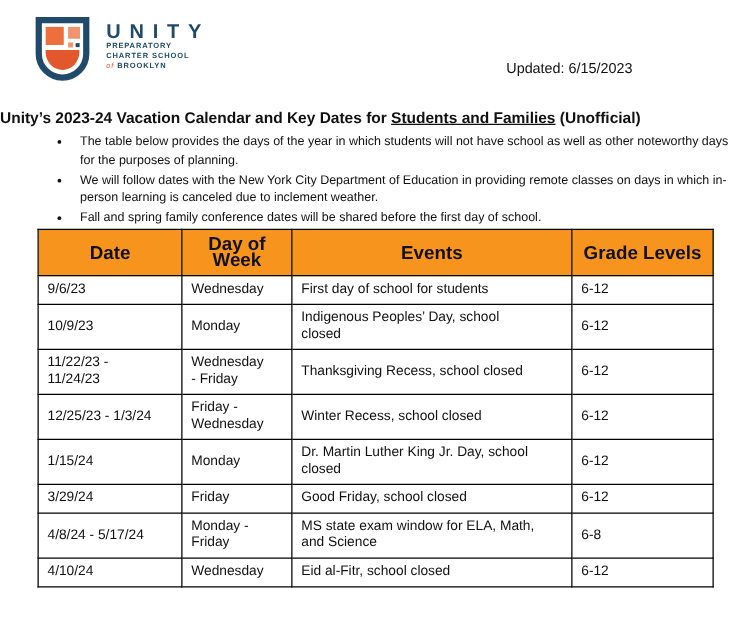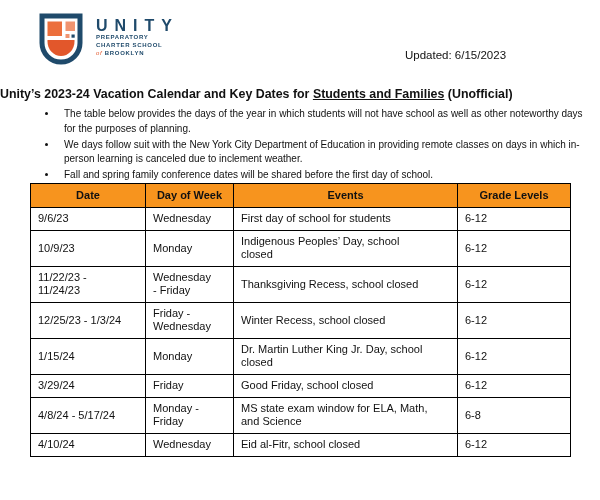--- a/index.html
+++ b/index.html
@@ -6,21 +6,21 @@
   .page {
     position:relative;
     width:600px; height:500px;
     background:#ffffff;
     overflow:hidden;
     font-family:"Liberation Sans", sans-serif;
     color:#1a1a1a;
   }
 
   
-  .logo { position:absolute; left:28px; top:13px; display:flex; align-items:flex-start;margin-left:11px; }
+  .logo { position:absolute; left:28px; top:13px; display:flex; align-items:flex-start; }
   .shield { width:44px; height:52px; display:block; }
   .logo-text { margin-left:13px; padding-top:5px; }
   .logo-name {
     font-size:16px; font-weight:bold; letter-spacing:7px;
     color:#1F4A6B; line-height:16px;
   }
   .logo-sub {
     font-size:6px; letter-spacing:0.7px; color:#1F4A6B;
     line-height:7.8px; font-weight:bold;
   }
@@ -52,21 +52,21 @@
 
   
   .cal {
     position:absolute; left:30px; top:183px; width:540px;
     border-collapse:collapse; table-layout:fixed;
     font-size:11px; color:#111;
   }
   .cal th {
     background:#F7941E;
     border:1px solid #000;
-    font-size:11px; font-weight:bold; text-align:center;
+    font-size:15px; font-weight:bold; text-align:center;
     padding:5px 2px; line-height:13px;
   }
   .cal td {
     border:1px solid #000;
     padding:4px 23px 5px 7px;
     line-height:13px; height:13px;
     vertical-align:middle; text-align:left;
     overflow:hidden;
   }
 </style>
@@ -91,21 +91,21 @@
       <div class="logo-sub"><span class="logo-of">of</span> <span>BROOKLYN</span></div>
     </div>
   </div>
 
   <div class="updated">Updated: 6/15/2023</div>
 
   <div class="title"><span>Unity’s 2023-24 Vacation Calendar and Key Dates for </span><span class="u">Students and Families</span><span> (Unofficial)</span></div>
 
   <ul class="notes">
       <li>The table below provides the days of the year in which students will not have school as well as other noteworthy days for the purposes of planning.</li>
-      <li>We days follow suit with the New York City Department of Education in providing remote classes on days in which in-person learning is canceled due to inclement weather.</li>
+      <li>We will follow dates with the New York City Department of Education in providing remote classes on days in which in-person learning is canceled due to inclement weather.</li>
       <li>Fall and spring family conference dates will be shared before the first day of school.</li>
     </ul>
 
   <table class="cal">
     <colgroup>
       <col style="width:115px">
         <col style="width:88px">
         <col style="width:224px">
         <col style="width:113px">
     </colgroup>

